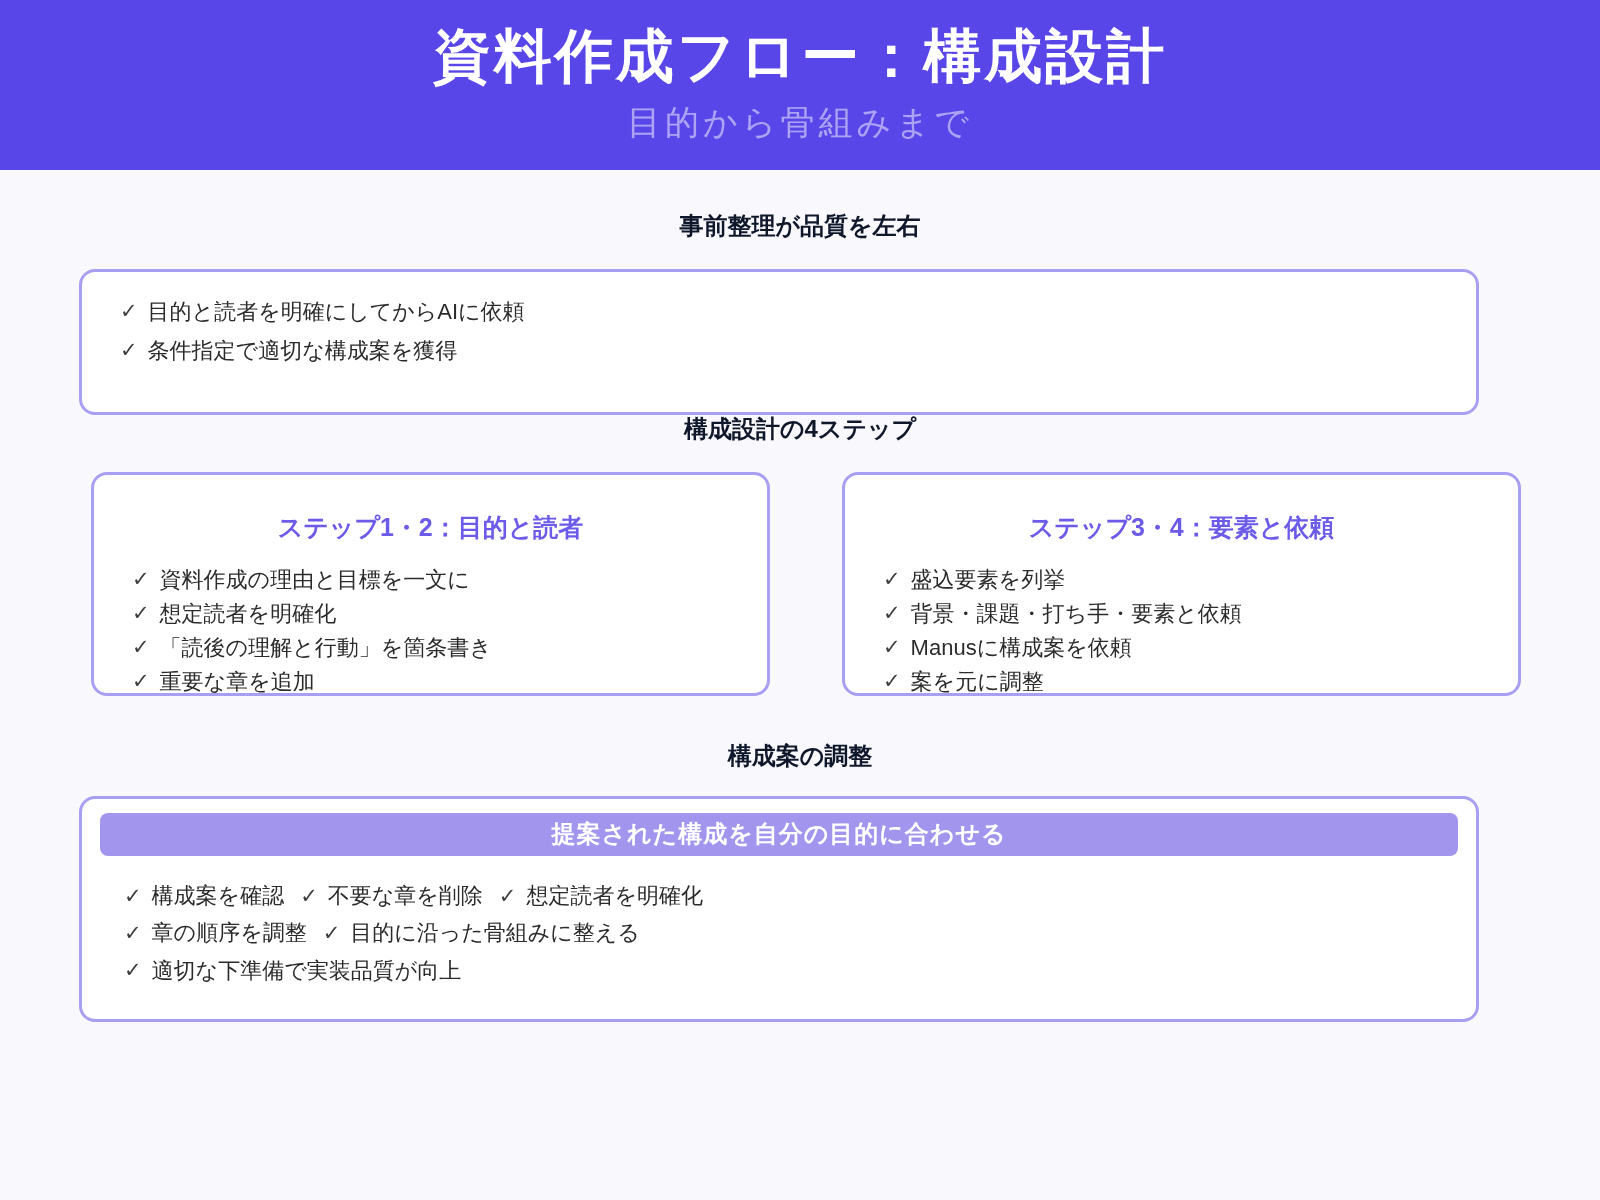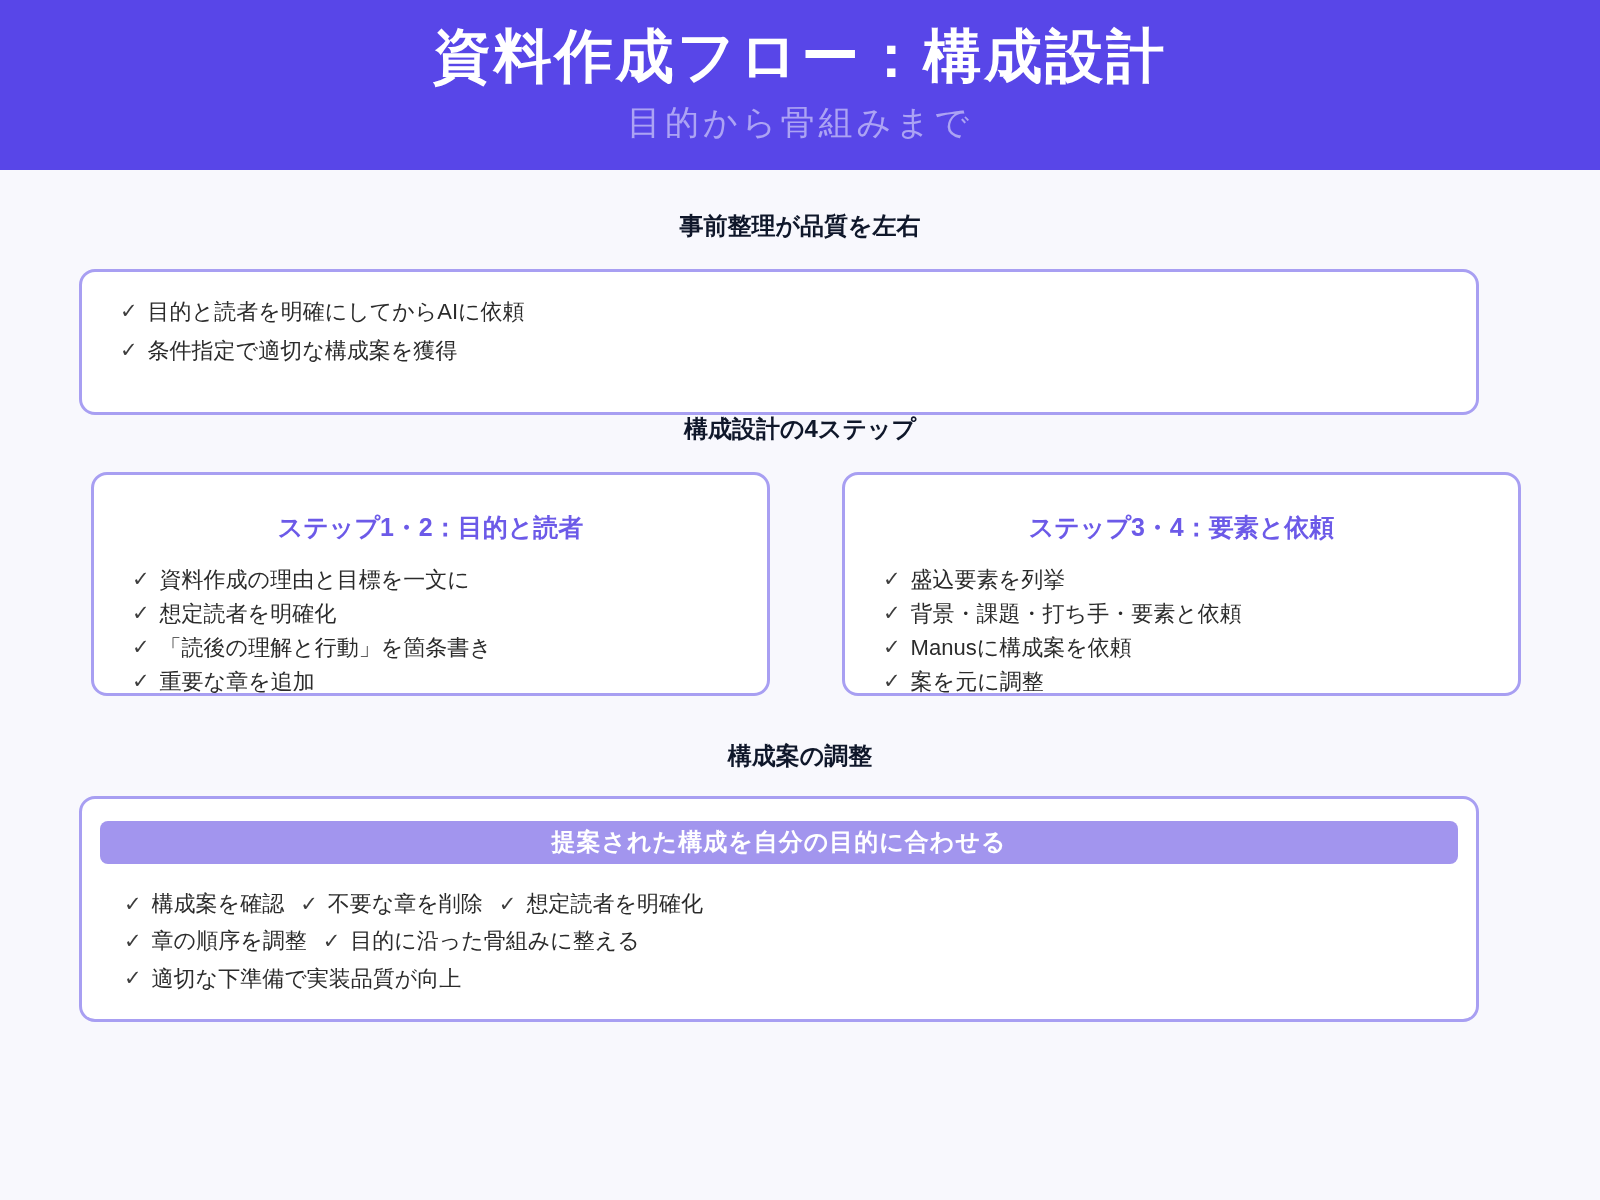--- a/index.html
+++ b/index.html
@@ -78,21 +78,21 @@
     font-weight: 700;
     margin: 12px 0 24px 0;
   }
   .card-step .items {
     display: flex; flex-direction: column; row-gap: 11px;
     padding-left: 4px;
   }
 
   .card-adjust {
     height: 226px;
-    padding: 22px 18px;
+    padding: 14px 18px;
   }
   .banner {
     background: #a295ee;
     border-radius: 8px;
     color: #ffffff;
     font-size: 24px;
     font-weight: 700;
     text-align: center;
     padding: 5px 0 6px 0;
     letter-spacing: 1px;

